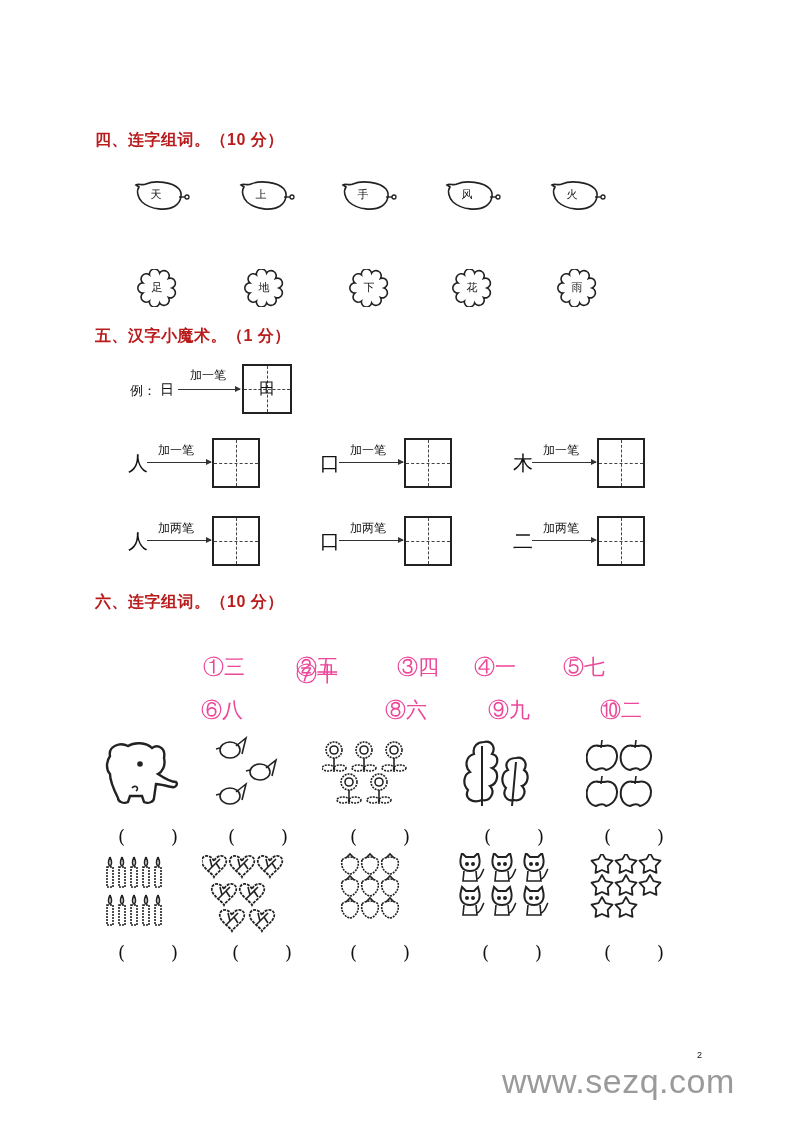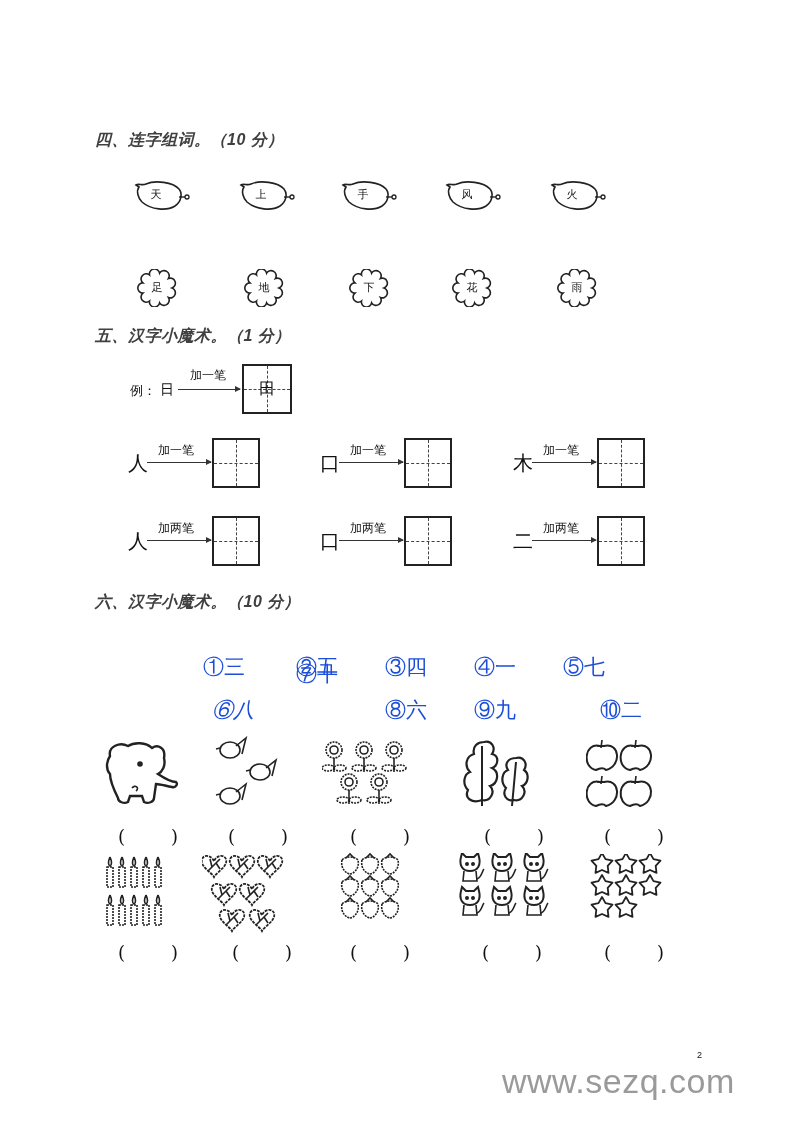--- a/index.html
+++ b/index.html
@@ -1,37 +1,37 @@
 <!DOCTYPE html>
 <html><head>
 <meta charset="utf-8">
 <style>
   html, body { margin:0; padding:0; background:#fff; }
   body { width:800px; height:1133px; position:relative; overflow:hidden;
          font-family:"DejaVu Sans", sans-serif; color:#111; }
-  .section-title { position:absolute; left:95px; font-size:16px; font-weight:bold; color:#404040; letter-spacing:0.5px;font-style:italic; }
+  .section-title { position:absolute; left:95px; font-size:16px; font-weight:bold; color:#b91c1c; letter-spacing:0.5px; }
   .section-title .score { font-family:"Liberation Sans", sans-serif; font-weight:bold; }
   
   .leaf { position:absolute; width:56px; height:30px; }
   .leaf svg { position:absolute; left:0; top:0; }
   .leaf .ch { position:absolute; left:0; width:46px; top:7px; text-align:center; font-size:11px; font-family:"DejaVu Serif", serif; }
   .flower { position:absolute; width:40px; height:38px; }
   .flower svg { position:absolute; left:0; top:0; }
   .flower .ch { position:absolute; left:0; width:40px; top:11px; text-align:center; font-size:11px; font-family:"DejaVu Serif", serif; }
   
   .mbox { position:absolute; width:46px; height:46px; border:2px solid #222; box-sizing:border-box; }
   .mbox .vl { position:absolute; left:50%; top:0; bottom:0; border-left:1px dashed #444; }
   .mbox .hl { position:absolute; top:50%; left:0; right:0; border-top:1px dashed #444; }
   .mbox .ans { position:absolute; left:0; right:0; top:11px; text-align:center; font-size:16px; font-family:"DejaVu Serif", serif; }
   .arrow { position:absolute; height:1px; background:#333; }
   .arrow::after { content:""; position:absolute; right:-1px; top:-3px; border-left:6px solid #333; border-top:3.5px solid transparent; border-bottom:3.5px solid transparent; }
   .alabel { position:absolute; font-size:12px; font-family:"DejaVu Serif", serif; }
   .base { position:absolute; font-size:20px; font-family:"DejaVu Serif", serif; }
   
-  .opt { position:absolute; font-size:21px; font-family:"DejaVu Serif", serif; color:#1d4ed8; }
+  .opt { position:absolute; font-size:21px; font-family:"DejaVu Serif", serif; color:#ec4899; }
   
   .pic { position:absolute; }
   .paren { position:absolute; font-size:18px; font-family:"DejaVu Serif", serif; width:60px; display:flex; justify-content:space-between; }
   .pagenum { position:absolute; left:697px; top:1050px; font-size:9px; font-family:"Liberation Sans", sans-serif; }
   .watermark { position:absolute; left:502px; top:1062px; font-size:34px; color:#9a9a9a; font-family:"Liberation Sans", sans-serif; letter-spacing:0.5px; }
 </style>
 </head>
 <body>
 
 <div class="section-title" style="top:130px;">
@@ -180,33 +180,33 @@
       <span class="alabel" style="left: 543px; top: 520px;">加两笔</span>
       <div class="arrow" style="left: 532px; top: 540px; width: 64px;"></div>
       <div class="mbox" style="left: 597px; top: 516px; height: 50px; width: 48px;">
         <div class="vl"></div>
         <div class="hl"></div>
       </div>
     </div>
   </div>
 
 <div class="section-title" style="top:592px;">
-  <span>六、汉字小魔术。</span><span class="score">（10 分）</span>
+  <span>六、连字组词。</span><span class="score">（10 分）</span>
 </div>
 
 <div id="options">
     <span class="opt" style="left: 203px; top: 653px;">①三</span>
     <span class="opt" style="left: 296px; top: 653px;">②五</span>
-    <span class="opt" style="left: 385px; top: 653px; text-align: right;">③四</span>
+    <span class="opt" style="left: 397px; top: 653px; text-align: right;">③四</span>
     <span class="opt" style="left: 474px; top: 653px;">④一</span>
     <span class="opt" style="left: 563px; top: 653px;">⑤七</span>
-    <span class="opt" style="left: 212px; top: 696px; font-style: italic;">⑥八</span>
+    <span class="opt" style="left: 201px; top: 696px;">⑥八</span>
     <span class="opt" style="left: 296px; top: 660px;">⑦十</span>
     <span class="opt" style="left: 385px; top: 696px;">⑧六</span>
-    <span class="opt" style="left: 474px; top: 696px;">⑨九</span>
+    <span class="opt" style="left: 488px; top: 696px;">⑨九</span>
     <span class="opt" style="left: 563px; top: 696px; margin-left: 37px;">⑩二</span>
   </div>
 <div id="pictures">
     <div class="pic" style="left: 100px; top: 738px;"><svg width="80" height="72" viewBox="0 0 80 72" fill="none" stroke="#222" stroke-width="1.6">
         <path d="M10,18 C8,8 20,4 28,8 C34,4 46,4 52,10 C58,6 66,10 64,20 C66,28 62,34 58,36 C64,40 70,44 76,44 C78,46 76,50 72,49 C66,48 60,46 56,46 L54,60 C54,64 48,66 44,64 L42,58 L30,58 L28,64 C24,66 18,64 18,60 C14,52 10,44 10,36 C6,32 6,24 10,18 Z" stroke-width="2.4"></path>
         <circle cx="40" cy="26" r="2" fill="#222"></circle>
         <path d="M32,50 c3,-4 8,0 4,3"></path>
       </svg></div>
     <div class="paren" style="left: 118px; top: 826px;">
       <span>(</span>

